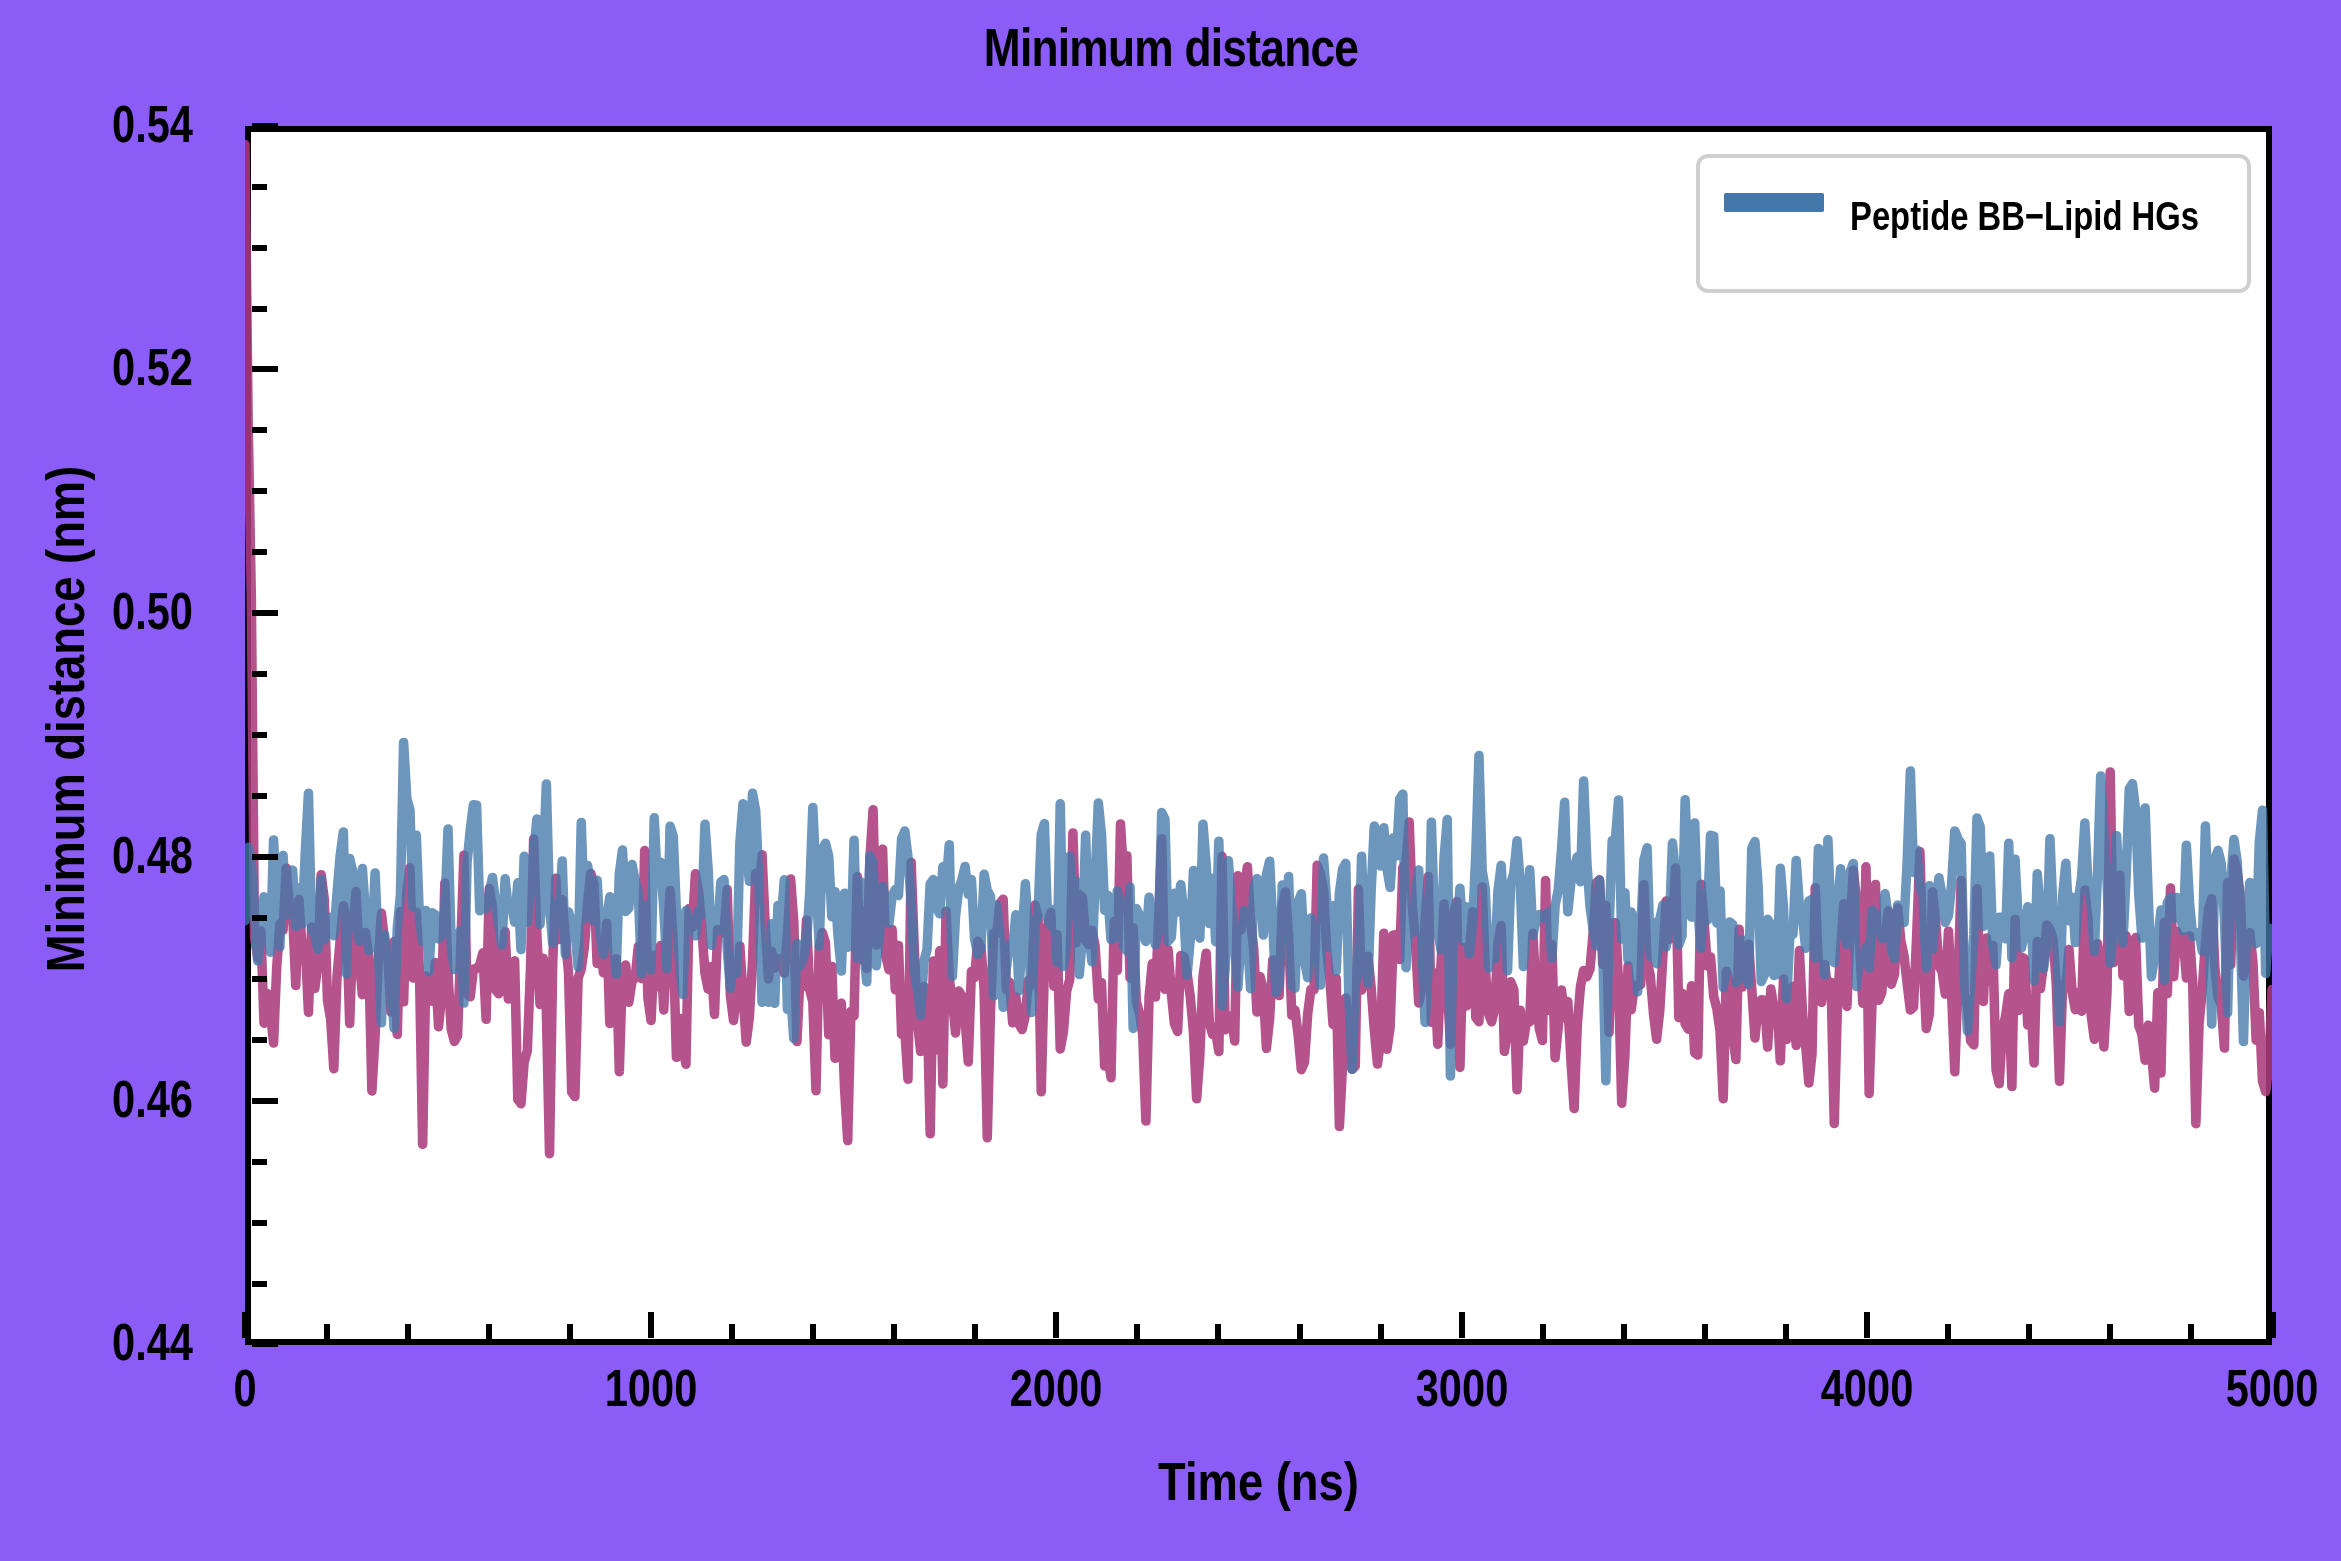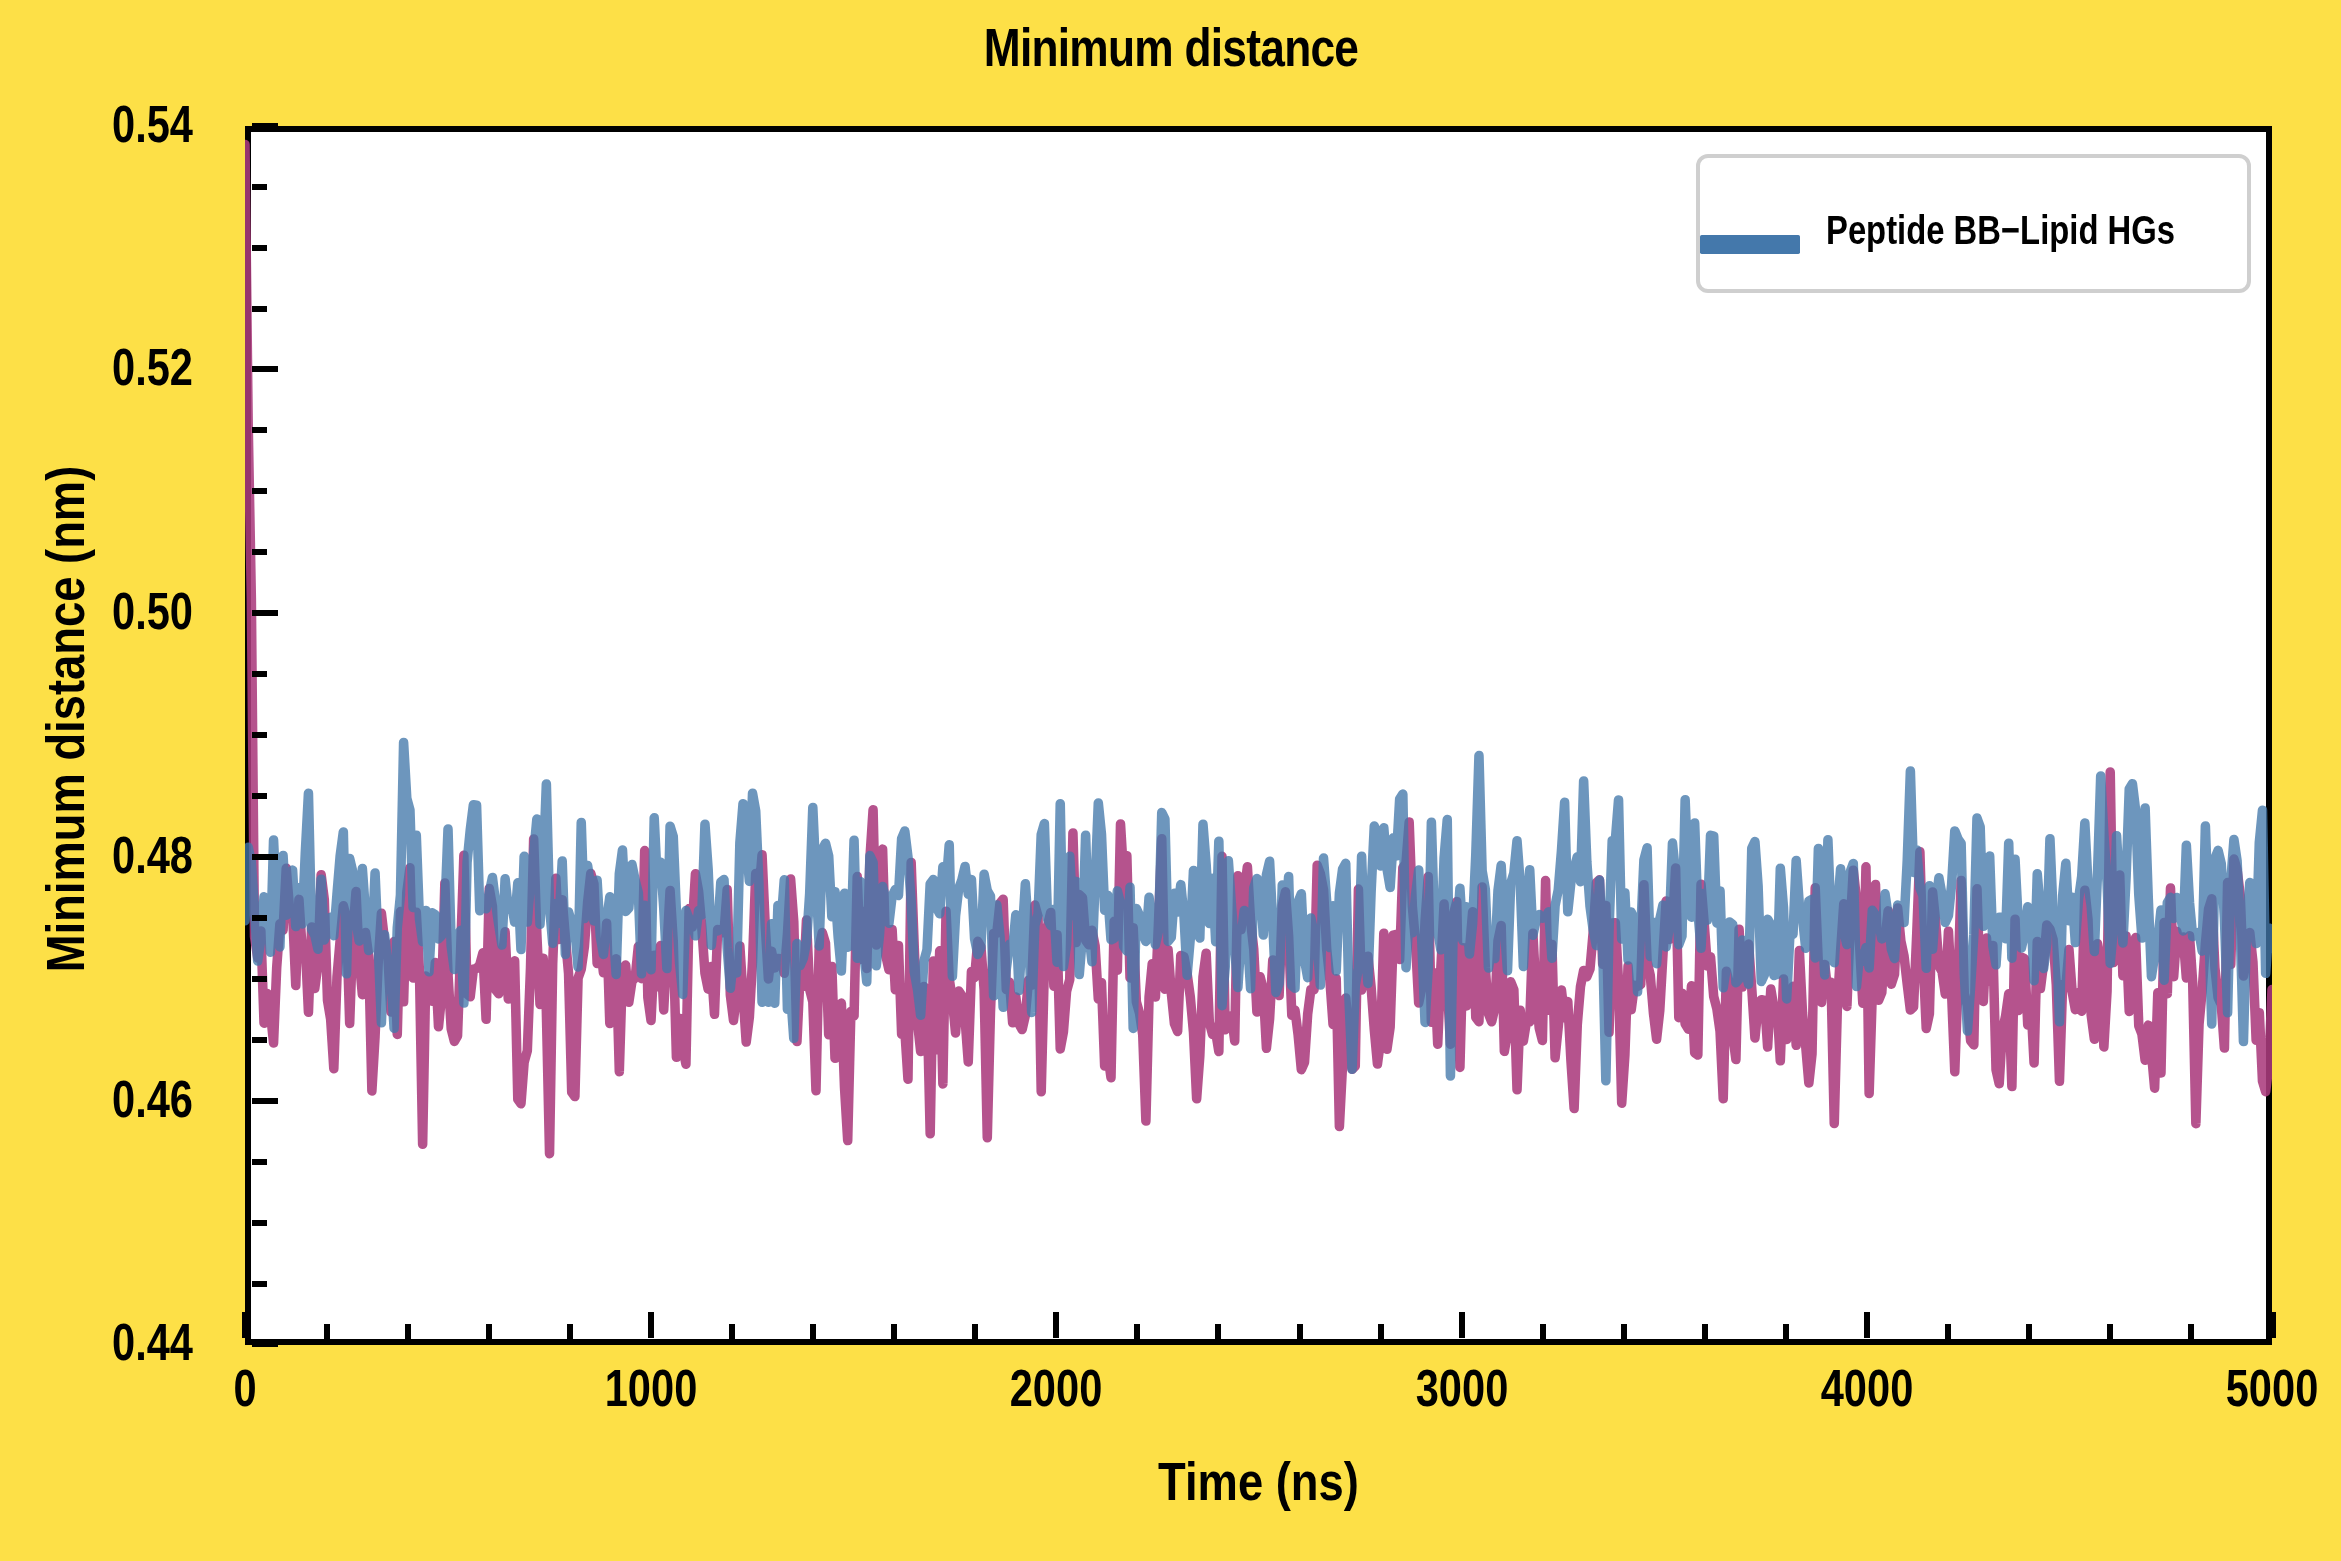--- a/index.html
+++ b/index.html
@@ -1,17 +1,17 @@
 <!DOCTYPE html>
 <html style="font-size:14px"><head>
 <meta charset="utf-8">
 <style>
   html,body{margin:0;padding:0;background:#ffffff;}
   body{width:2342px;height:1561px;font-family:"Liberation Sans",sans-serif;}
-  #fig{position:relative;width:2342px;height:1561px;background:#fde047;overflow:hidden;}
+  #fig{position:relative;width:2342px;height:1561px;background:#8b5cf6;overflow:hidden;}
 
   #title{
     position:absolute; left:0; top:15.6px; width:2342px;
     text-align:center;
     font-family:"Liberation Sans",sans-serif;
     font-weight:bold; font-size:54px; color:#000;
     letter-spacing:-0.9px;
     transform:scaleX(0.82); transform-origin:50% 50%;
   }
 
@@ -55,21 +55,21 @@
     transform:scaleX(0.84); transform-origin:50% 50%;
   }
 
   #legend{
     position:absolute; left:1696px; top:154px;
     width:555px; height:139px;
     border:4.3px solid #cfcfcf; border-radius:12px;
     background:#fff; box-sizing:border-box;
     display:flex; flex-direction:column; justify-content:center;
   }
-  .lgrow{display:flex;align-items:flex-end;height:61px;}
+  .lgrow{display:flex;align-items:flex-start;height:61px;padding-left:24px;}
   .lgswatch{width:100px;height:19px;border-radius:1.7px;flex:0 0 auto;}
   .lgtext{
     margin-left:26px; font-size:41px; font-weight:bold; color:#000;
     font-family:"Liberation Sans",sans-serif; white-space:nowrap;
     transform:scaleX(0.80); transform-origin:0% 50%;
   }
   .tick{position:absolute;background:#000;}
 </style>
 </head>
 <body>

